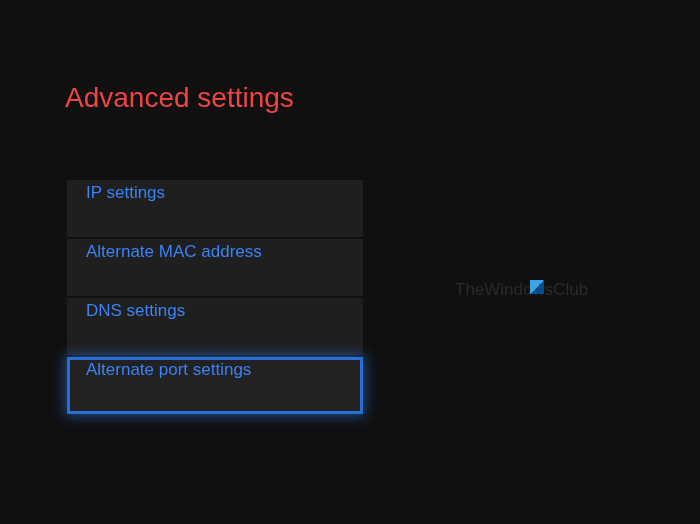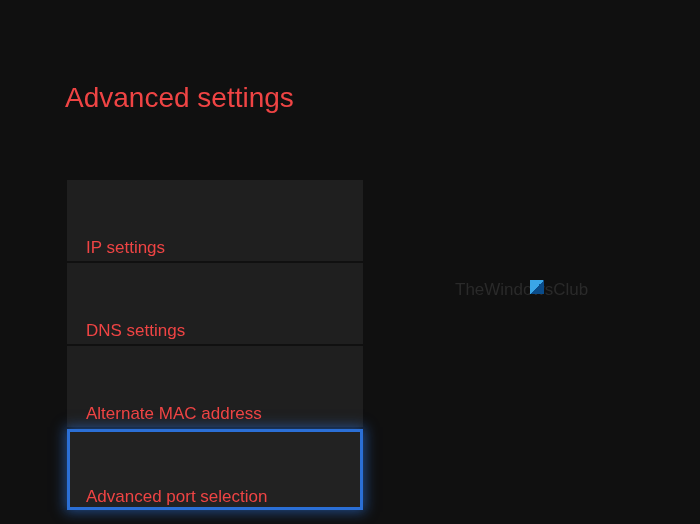--- a/index.html
+++ b/index.html
@@ -24,28 +24,28 @@
       font-weight: 300;
       color: #ef4444;
     }
     .menu-list {
       position: absolute;
       left: 67px;
       top: 180px;
       width: 296px;
     }
     .menu-item {
-      height: 81px;
+      height: 57px;
       background-color: #1f1f1f;
       display: flex;
-      align-items: flex-end;
+      align-items: flex-start;
       padding-left: 16px;
       font-size: 17px;
       font-weight: 300;
-      color: #ef4444;
+      color: #3b82f6;
       margin-bottom: 2px;
       border: 3px solid transparent;
     }
     .menu-item.selected {
       border: 3px solid #2b6fd6;
       box-shadow: 0 0 12px 2px rgba(43,111,214,0.6);
       background-color: #222222;
     }
     .watermark {
       position: absolute;
@@ -69,24 +69,24 @@
 </head>
 <body>
 
 <h1 class="page-title">Advanced settings</h1>
 
 <div class="menu-list">
   <div class="menu-item">
     <span>IP settings</span>
   </div>
   <div class="menu-item">
+    <span>Alternate MAC address</span>
+  </div>
+  <div class="menu-item">
     <span>DNS settings</span>
   </div>
-  <div class="menu-item">
-    <span>Alternate MAC address</span>
-  </div>
   <div class="menu-item selected">
-    <span>Advanced port selection</span>
+    <span>Alternate port settings</span>
   </div>
 </div>
 
 <div class="watermark">TheWindowsClub</div>
 <div class="watermark-square"></div>
 
 </body></html>

